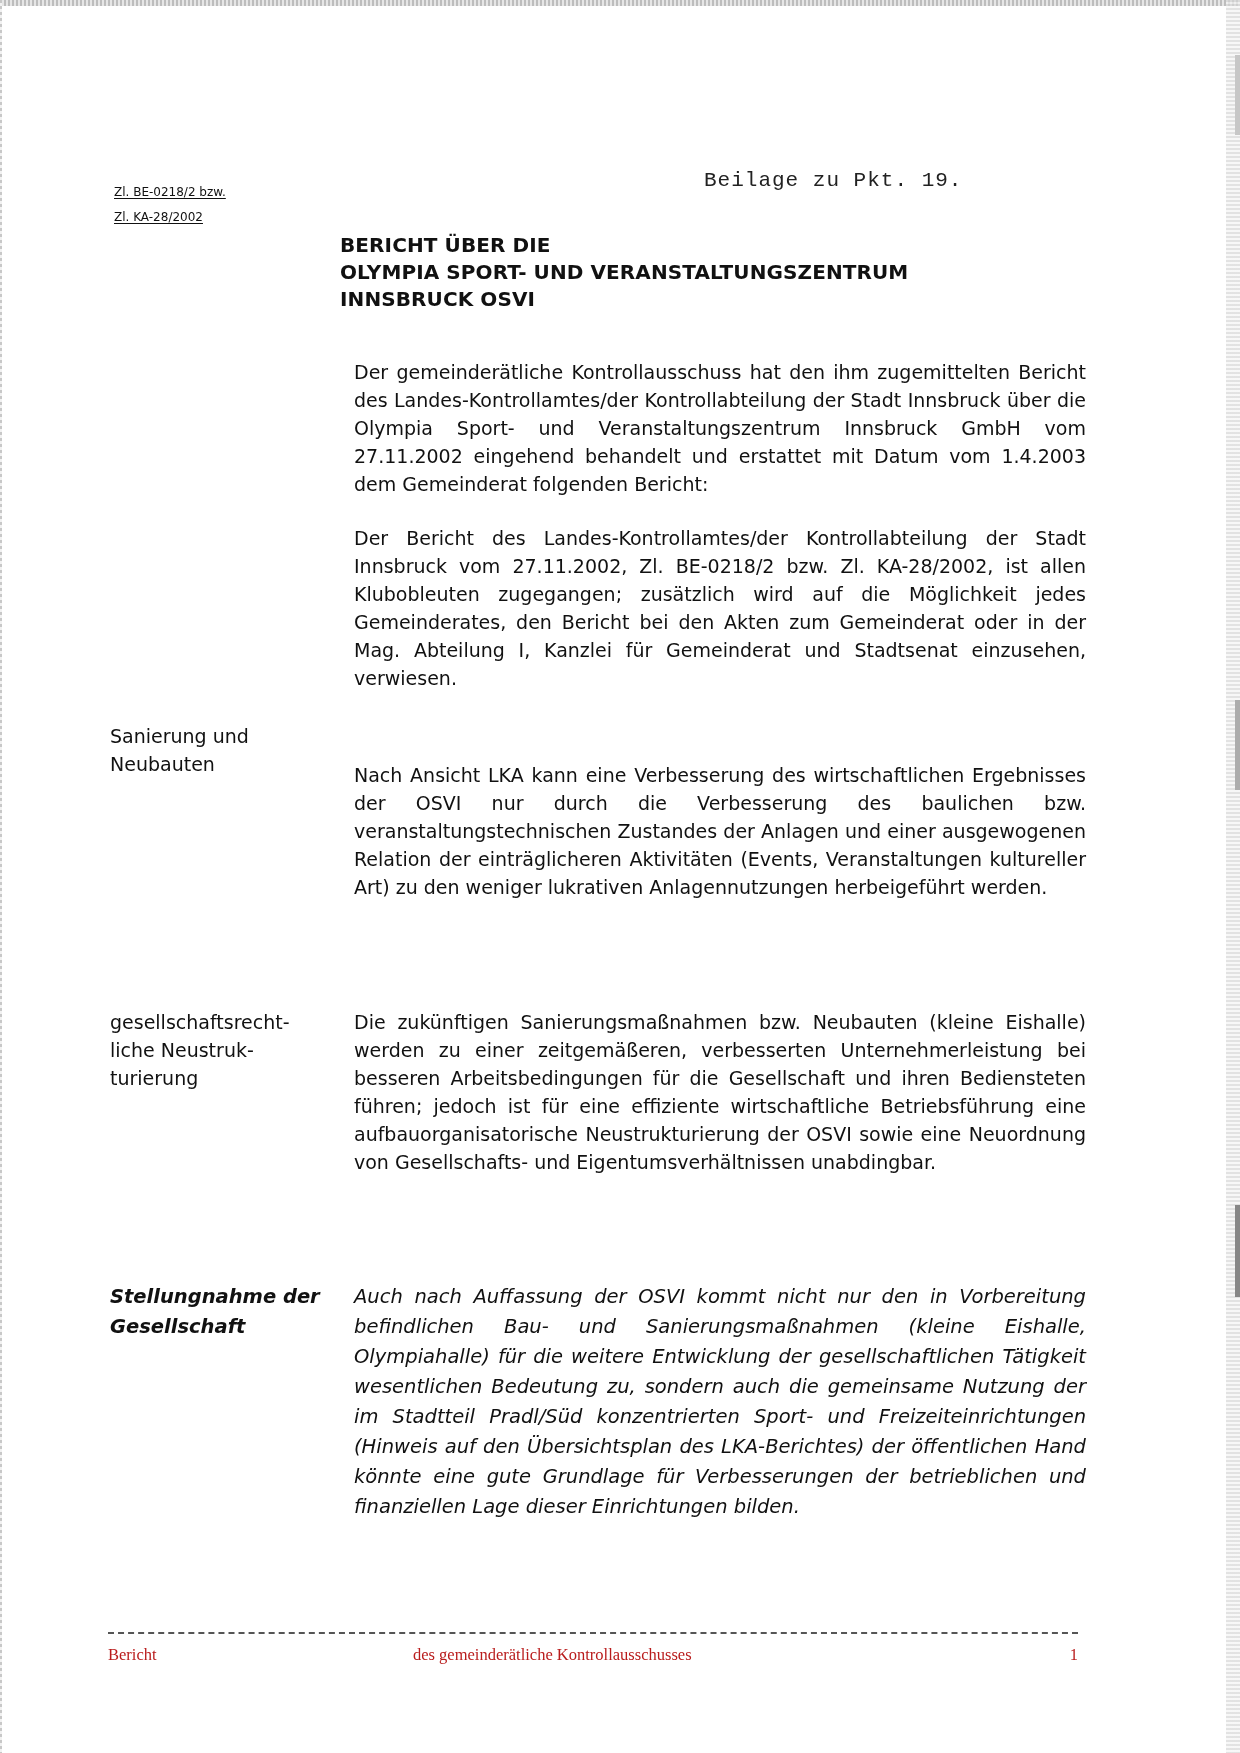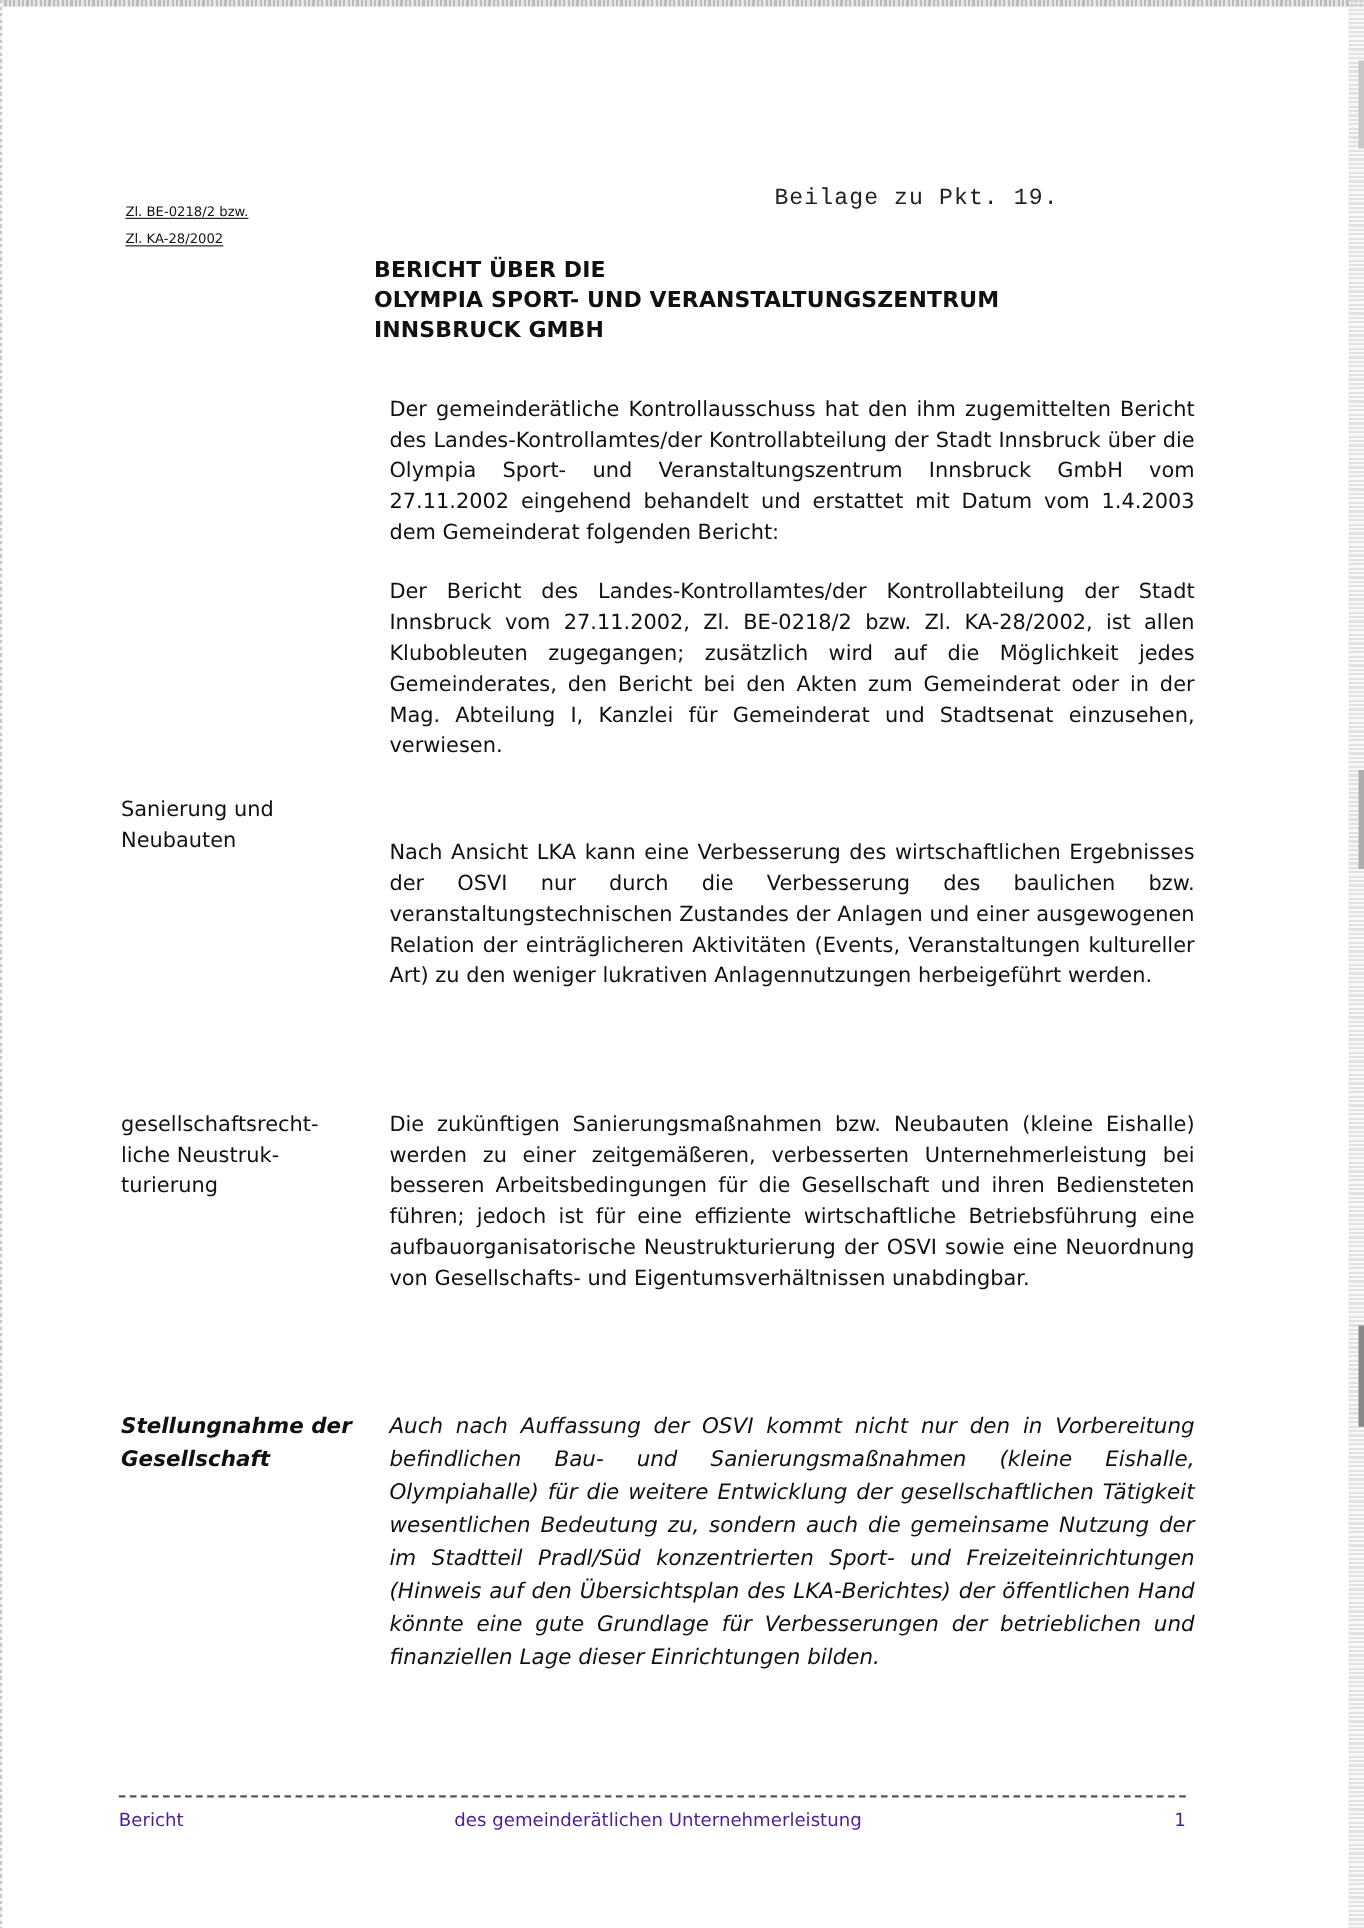--- a/index.html
+++ b/index.html
@@ -24,21 +24,21 @@
     .para { position: absolute; left: 354px; width: 732px; font-size: 19px; line-height: 28px;
             text-align: justify; hyphens: manual; }
     .para.bi { font-weight: normal; font-style: italic; font-size: 19.5px; line-height: 30px; }
 
     .side { position: absolute; left: 110px; width: 210px; font-size: 19px; line-height: 28px; }
     .side.bi { font-weight: bold; font-style: italic; font-size: 19.5px; line-height: 30px; }
 
     .footer-rule { position: absolute; left: 108px; top: 1632px; width: 970px; height: 0;
                    border-top: 2px dashed #555; }
     .footer { position: absolute; left: 108px; top: 1645px; width: 970px; height: 24px;
-              font-size: 16.5px; color: #4c1d95; }
+              font-size: 16.5px; color: #b91c1c; font-family: Liberation Serif, serif; }
     .footer .left { position: absolute; left: 0; top: 0; }
     .footer .center { position: absolute; left: 305px; top: 0; }
     .footer .right { position: absolute; right: 0; top: 0; }
   </style>
 </head>
 <body>
 
 <div class="scan-top"></div>
 <div class="scan-left"></div>
 <div class="scan-right">
@@ -50,33 +50,33 @@
 <div class="beilage">Beilage zu Pkt. 19.</div>
 
 <div class="ref">
   <div>Zl. BE-0218/2 bzw.</div>
   <div>Zl. KA-28/2002</div>
 </div>
 
 <div class="title">
   <div>BERICHT ÜBER DIE</div>
   <div>OLYMPIA SPORT- UND VERANSTALTUNGSZENTRUM</div>
-  <div>INNSBRUCK GMBH</div>
+  <div>INNSBRUCK OSVI</div>
 </div>
 
 <p class="para" style="top:358px;margin:0;">Der gemeinderätliche Kontrollausschuss hat den ihm zugemittelten Be­richt des Landes-Kontrollamtes/der Kontrollabteilung der Stadt Inns­bruck über die Olympia Sport- und Veranstaltungszentrum Innsbruck GmbH vom 27.11.2002 eingehend behandelt und erstattet mit Datum vom 1.4.2003 dem Gemeinderat folgenden Bericht:</p>
 <p class="para" style="top:524px;margin:0;">Der Bericht des Landes-Kontrollamtes/der Kontrollabteilung der Stadt Innsbruck vom 27.11.2002, Zl. BE-0218/2 bzw. Zl. KA-28/2002, ist allen Klubobleuten zugegangen; zusätzlich wird auf die Möglichkeit jedes Gemeinderates, den Bericht bei den Akten zum Gemeinderat oder in der Mag. Abteilung I, Kanzlei für Gemeinderat und Stadtsenat einzuse­hen, verwiesen.</p>
 
 <div class="side" style="top:722px;">Sanierung und Neubauten</div>
 <p class="para" style="top:761px;margin:0;">Nach Ansicht LKA kann eine Verbesserung des wirtschaftlichen Er­gebnisses der OSVI nur durch die Verbesserung des baulichen bzw. veranstaltungstechnischen Zustandes der Anlagen und einer aus­gewogenen Relation der einträglicheren Aktivitäten (Events, Veran­staltungen kultureller Art) zu den weniger lukrativen Anlagennutzungen herbeigeführt werden.</p>
 
 <div class="side" style="top:1008px;">gesellschaftsrecht­liche Neustruk­turierung</div>
 <p class="para" style="top:1008px;margin:0;">Die zukünftigen Sanierungsmaßnahmen bzw. Neubauten (kleine Eishal­le) werden zu einer zeitgemäßeren, verbesserten Unternehmerleistung bei besseren Arbeitsbedingungen für die Gesellschaft und ihren Be­diensteten führen; jedoch ist für eine effiziente wirtschaftliche Betriebs­führung eine aufbauorganisatorische Neustrukturierung der OSVI sowie eine Neuordnung von Gesellschafts- und Eigentumsverhältnissen unab­dingbar.</p>
 
 <div class="side bi" style="top:1282px;">Stellungnahme der Gesellschaft</div>
 <p class="para bi" style="top:1282px;margin:0;">Auch nach Auffassung der OSVI kommt nicht nur den in Vorbe­reitung befindlichen Bau- und Sanierungsmaßnahmen (kleine Eishalle, Olympiahalle) für die weitere Entwicklung der gesell­schaftlichen Tätigkeit wesentlichen Bedeutung zu, sondern auch die gemeinsame Nutzung der im Stadtteil Pradl/Süd kon­zentrierten Sport- und Freizeiteinrichtungen (Hinweis auf den Übersichtsplan des LKA-Berichtes) der öffentlichen Hand könn­te eine gute Grundlage für Verbesserungen der betrieblichen und finanziellen Lage dieser Einrichtungen bilden.</p>
 
 <div class="footer-rule"></div>
 <div class="footer">
   <span class="left">Bericht</span>
-  <span class="center">des gemeinderätlichen Unternehmerleistung</span>
+  <span class="center">des gemeinderätliche Kontrollausschusses</span>
   <span class="right">1</span>
 </div>
 
 </body></html>

